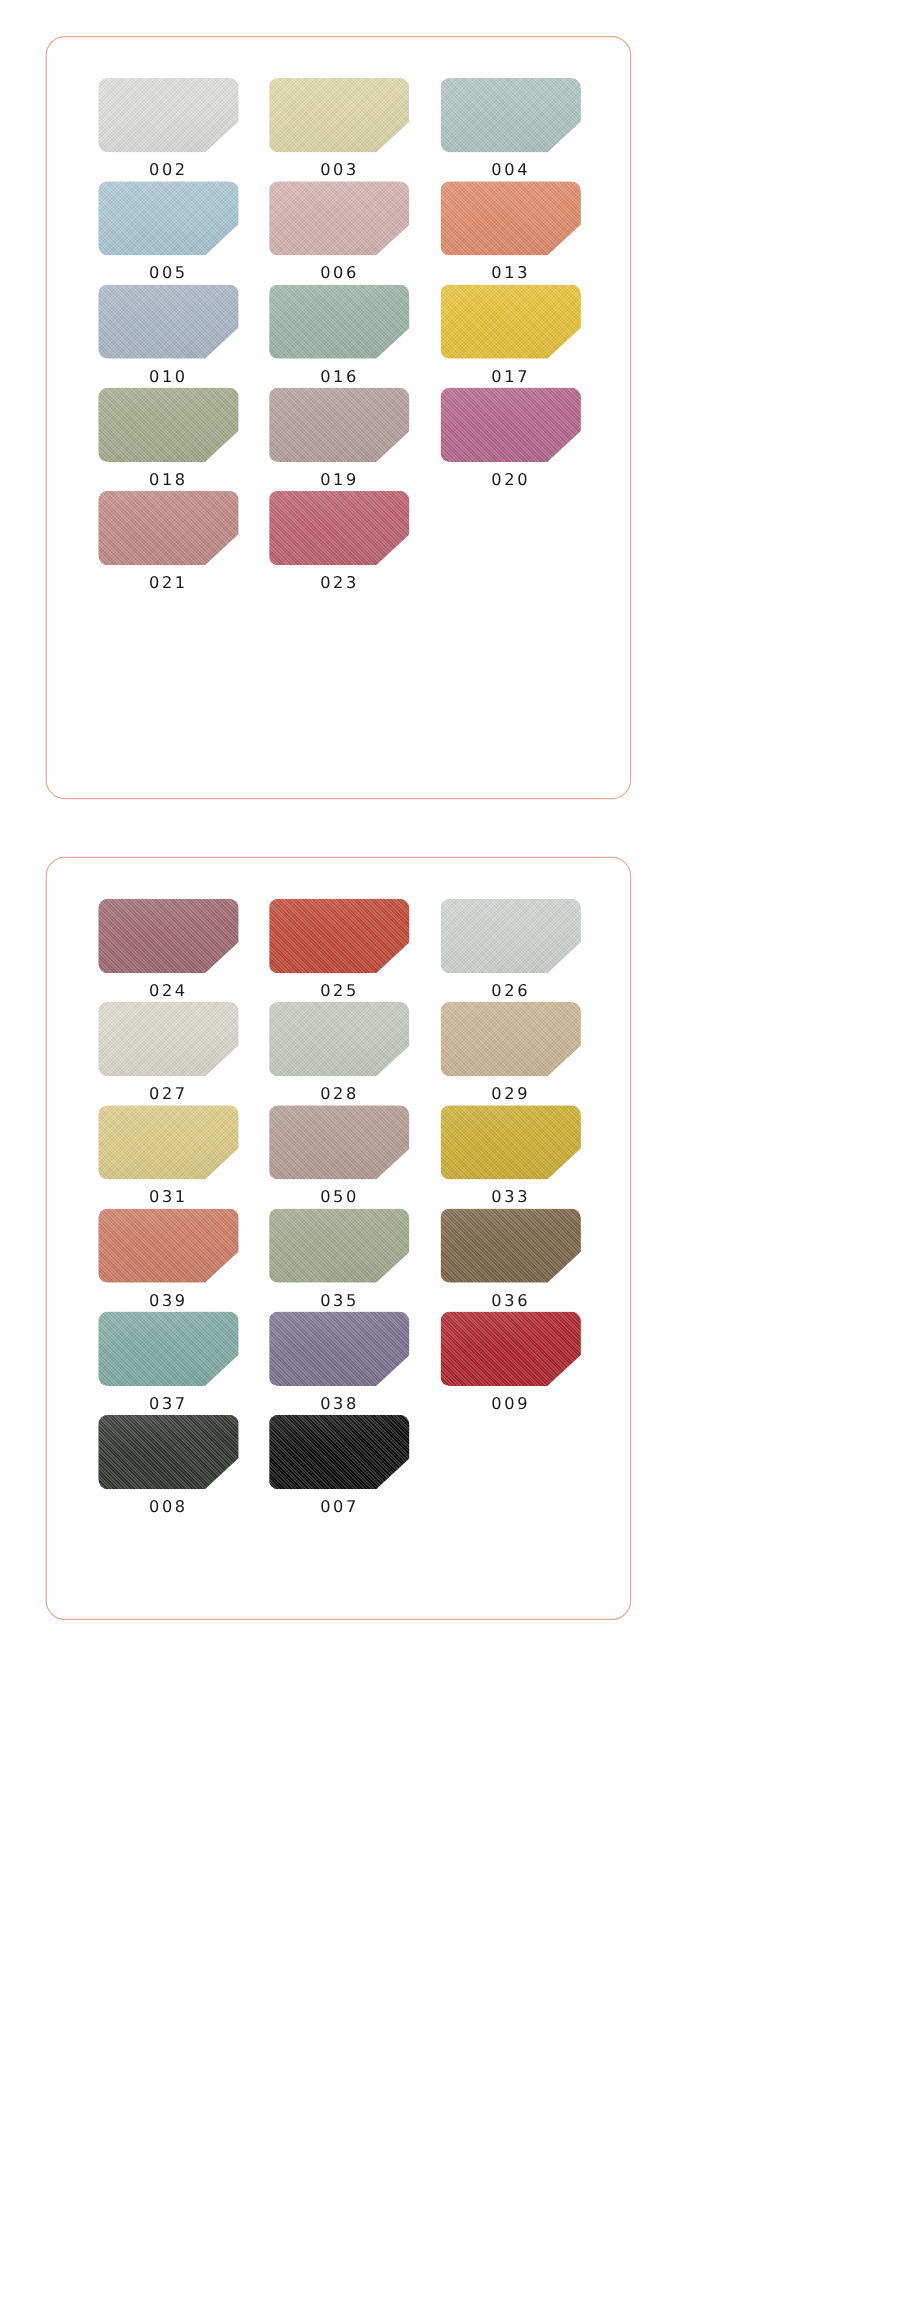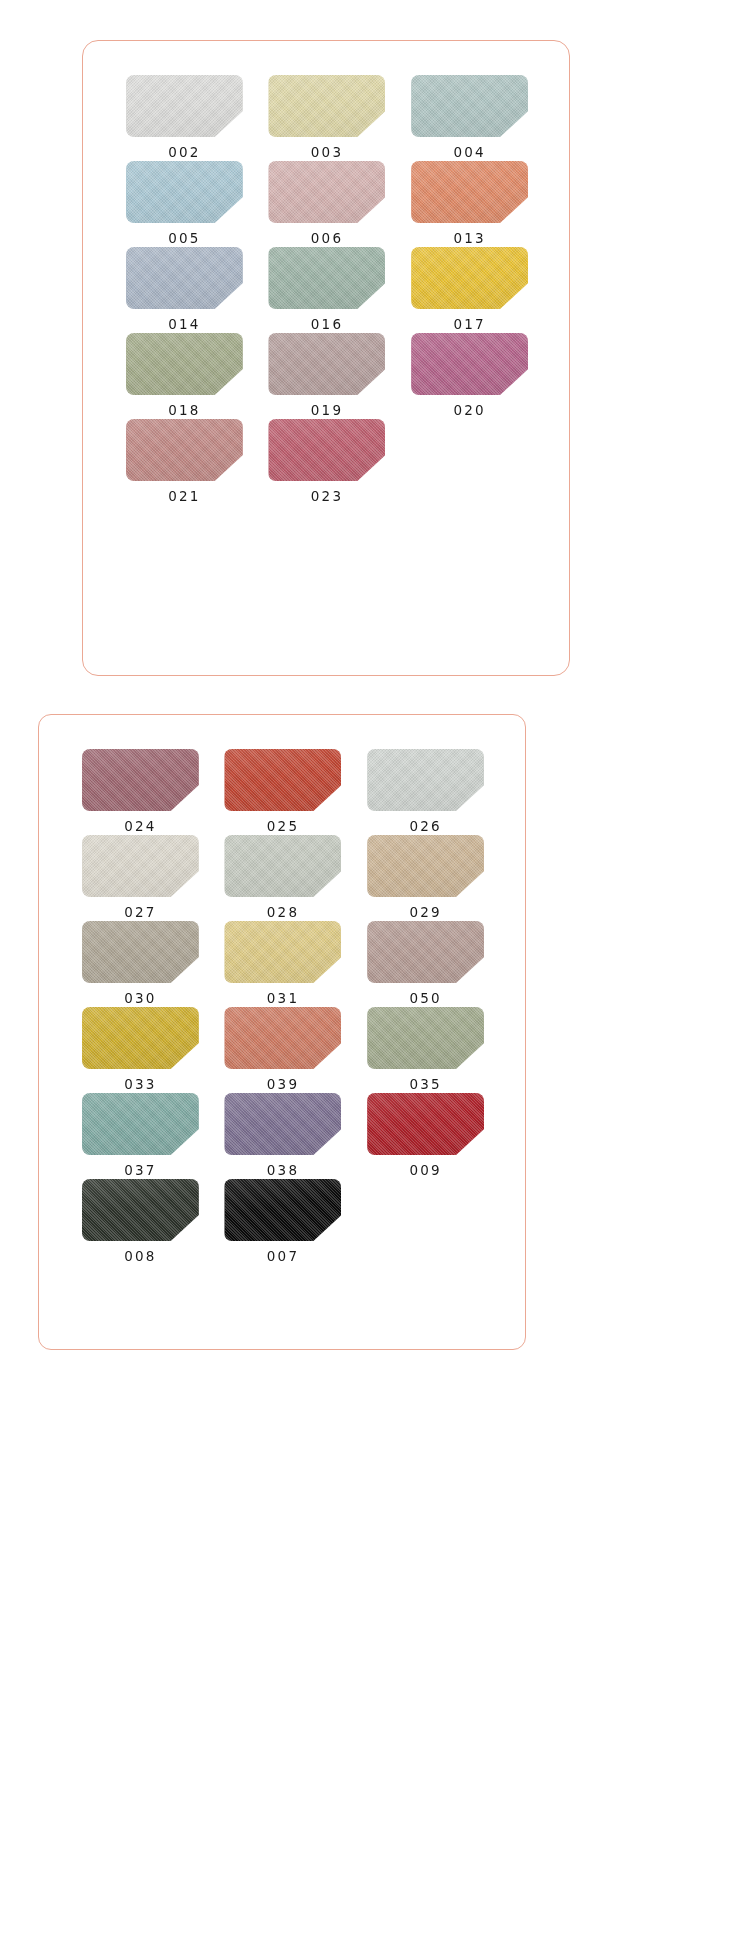--- a/index.html
+++ b/index.html
@@ -20,22 +20,22 @@
 
   
   .card {
     position: absolute;
     left: 38px;
     width: 488px;
     background: #ffffff;
     border: 1px solid #eba894;
     border-radius: 16px;
   }
-  #card-1 { top: 40px;  height: 636px; margin-left: 44px; }
-  #card-2 { top: 714px; height: 636px; border-radius: 13px; }
+  #card-1 { top: 30px;  height: 636px; }
+  #card-2 { top: 714px; height: 636px; }
 
   .swatch-grid {
     position: absolute;
     left: 40px;
     top: 34px;
     width: 408px;
     display: grid;
     grid-template-columns: repeat(3, 1fr);
     grid-auto-rows: 86px;
     column-gap: 20px;
@@ -143,21 +143,21 @@
         <div class="swatch-cell">
           <div class="chip-wrap">
             <div class="chip" title="#e08a67" style="background: rgb(224, 138, 103);"></div>
           </div>
           <div class="chip-label">013</div>
         </div>
         <div class="swatch-cell">
           <div class="chip-wrap">
             <div class="chip" title="#aab6c6" style="background: rgb(170, 182, 198);"></div>
           </div>
-          <div class="chip-label">014</div>
+          <div class="chip-label">010</div>
         </div>
         <div class="swatch-cell">
           <div class="chip-wrap">
             <div class="chip" title="#9cb3a6" style="background: rgb(156, 179, 166);"></div>
           </div>
           <div class="chip-label">016</div>
         </div>
         <div class="swatch-cell">
           <div class="chip-wrap">
             <div class="chip" title="#e8c134" style="background: rgb(232, 193, 52);"></div>
@@ -230,26 +230,20 @@
           <div class="chip-label">028</div>
         </div>
         <div class="swatch-cell">
           <div class="chip-wrap">
             <div class="chip" title="#cbb495" style="background: rgb(203, 180, 149);"></div>
           </div>
           <div class="chip-label">029</div>
         </div>
         <div class="swatch-cell">
           <div class="chip-wrap">
-            <div class="chip" title="#ada595" style="background: rgb(173, 165, 149);"></div>
-          </div>
-          <div class="chip-label">030</div>
-        </div>
-        <div class="swatch-cell">
-          <div class="chip-wrap">
             <div class="chip" title="#ddca85" style="background: rgb(221, 202, 133);"></div>
           </div>
           <div class="chip-label">031</div>
         </div>
         <div class="swatch-cell">
           <div class="chip-wrap">
             <div class="chip" title="#b49b94" style="background: rgb(180, 155, 148);"></div>
           </div>
           <div class="chip-label">050</div>
         </div>
@@ -263,20 +257,26 @@
           <div class="chip-wrap">
             <div class="chip" title="#cd7a62" style="background: rgb(205, 122, 98);"></div>
           </div>
           <div class="chip-label">039</div>
         </div>
         <div class="swatch-cell">
           <div class="chip-wrap">
             <div class="chip" title="#a0a98c" style="background: rgb(160, 169, 140);"></div>
           </div>
           <div class="chip-label">035</div>
+        </div>
+        <div class="swatch-cell">
+          <div class="chip-wrap">
+            <div class="chip" title="#7a6246" style="background: rgb(122, 98, 70);"></div>
+          </div>
+          <div class="chip-label">036</div>
         </div>
         <div class="swatch-cell">
           <div class="chip-wrap">
             <div class="chip" title="#7fa9a2" style="background: rgb(127, 169, 162);"></div>
           </div>
           <div class="chip-label">037</div>
         </div>
         <div class="swatch-cell">
           <div class="chip-wrap">
             <div class="chip" title="#7b6f90" style="background: rgb(123, 111, 144);"></div>

